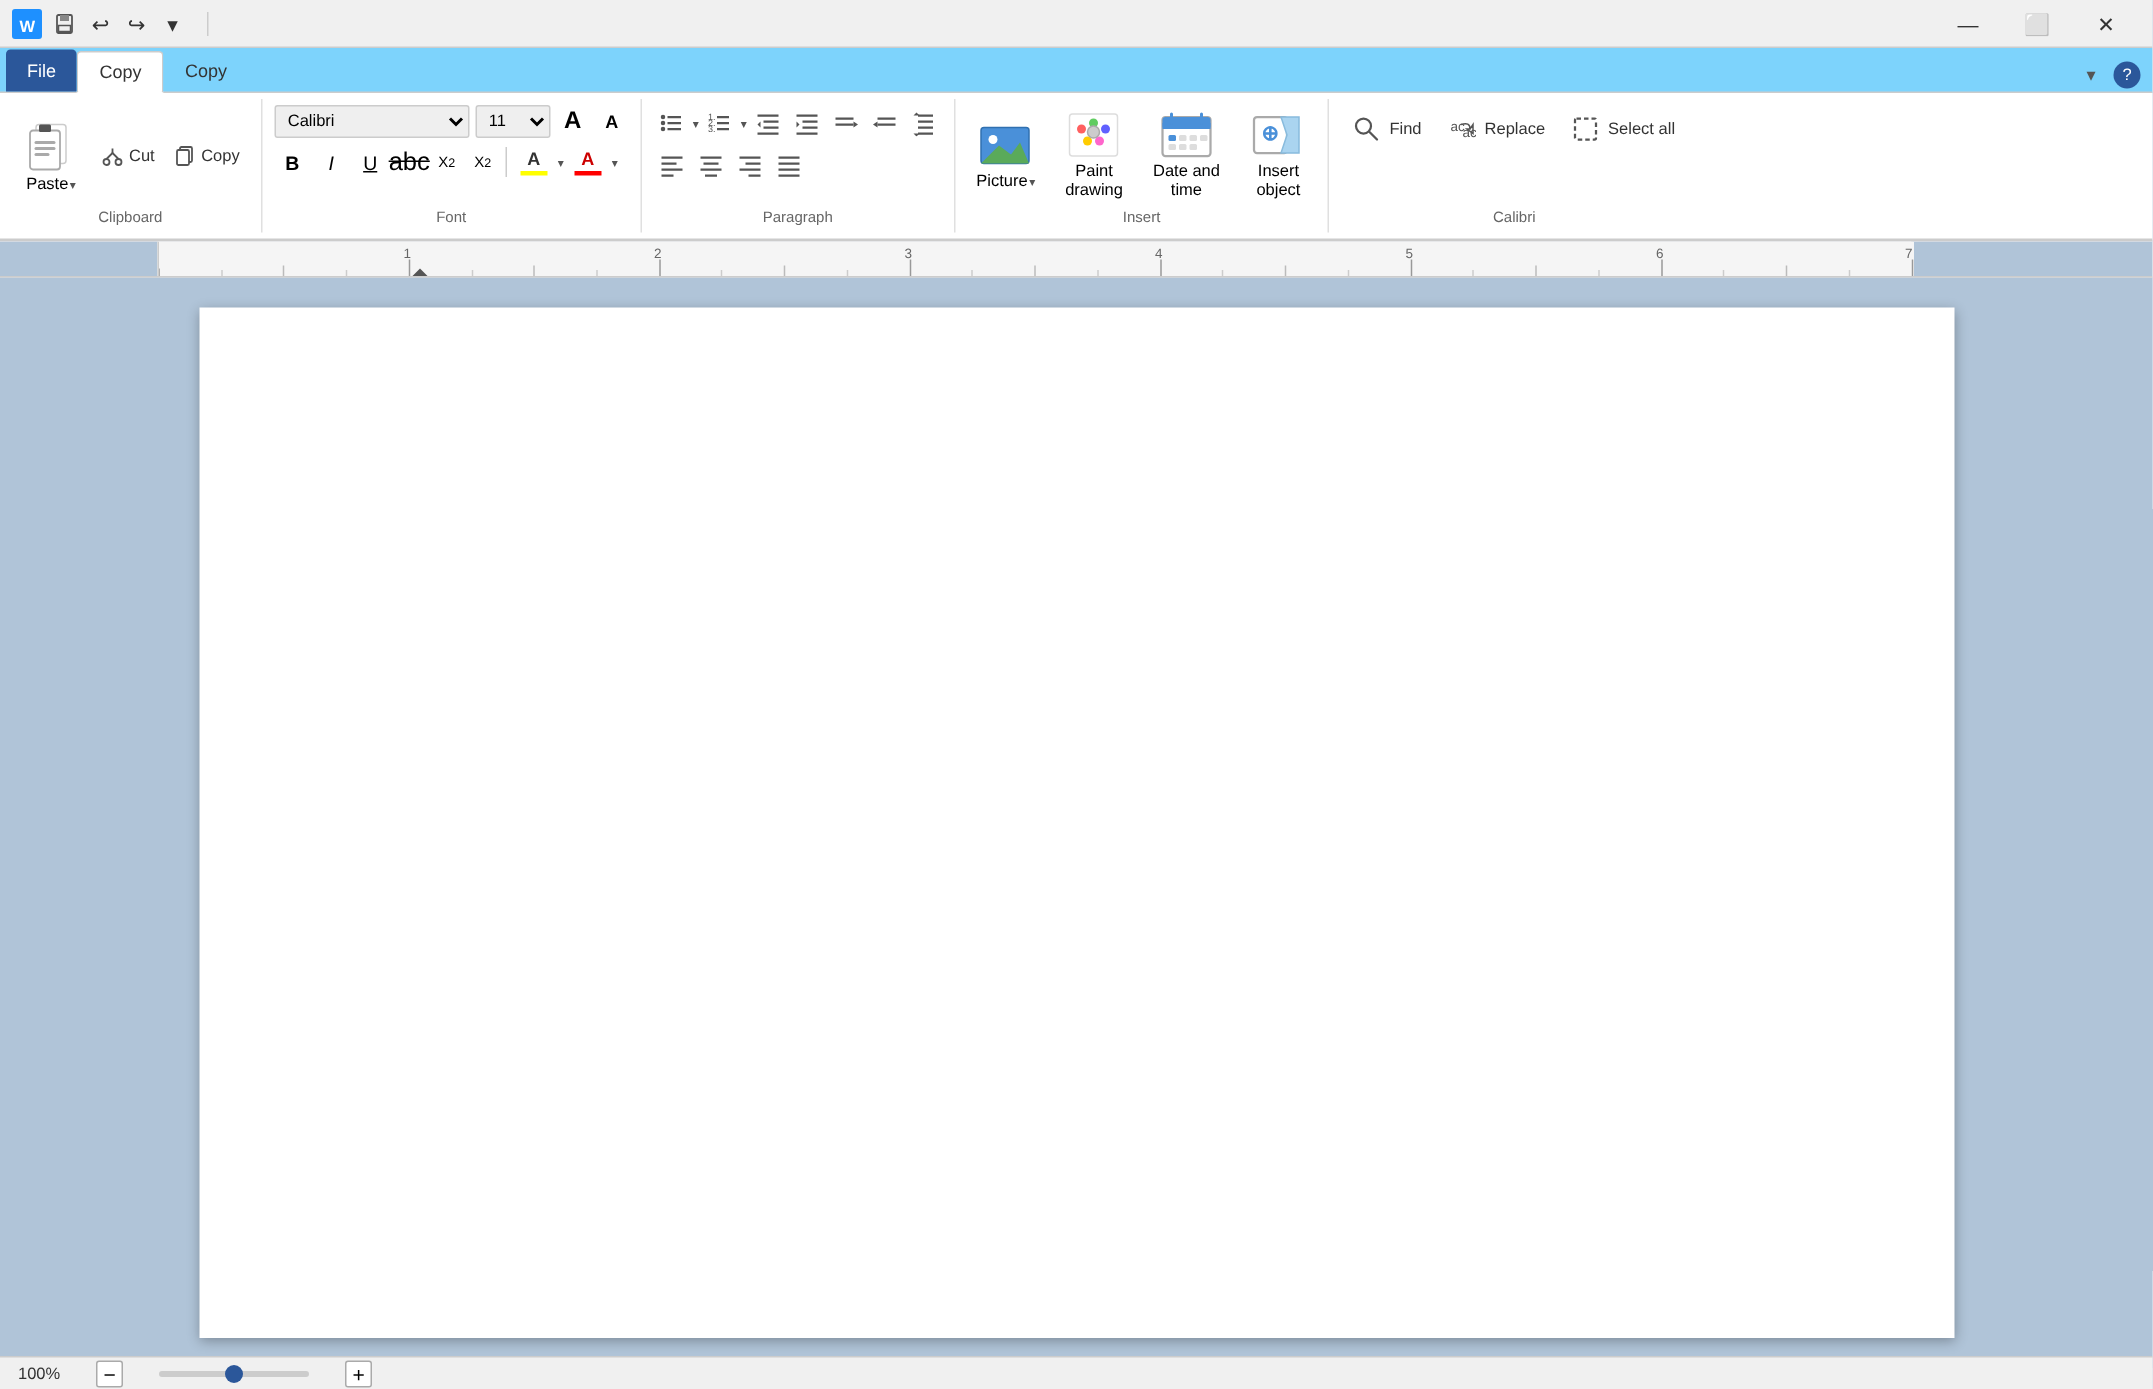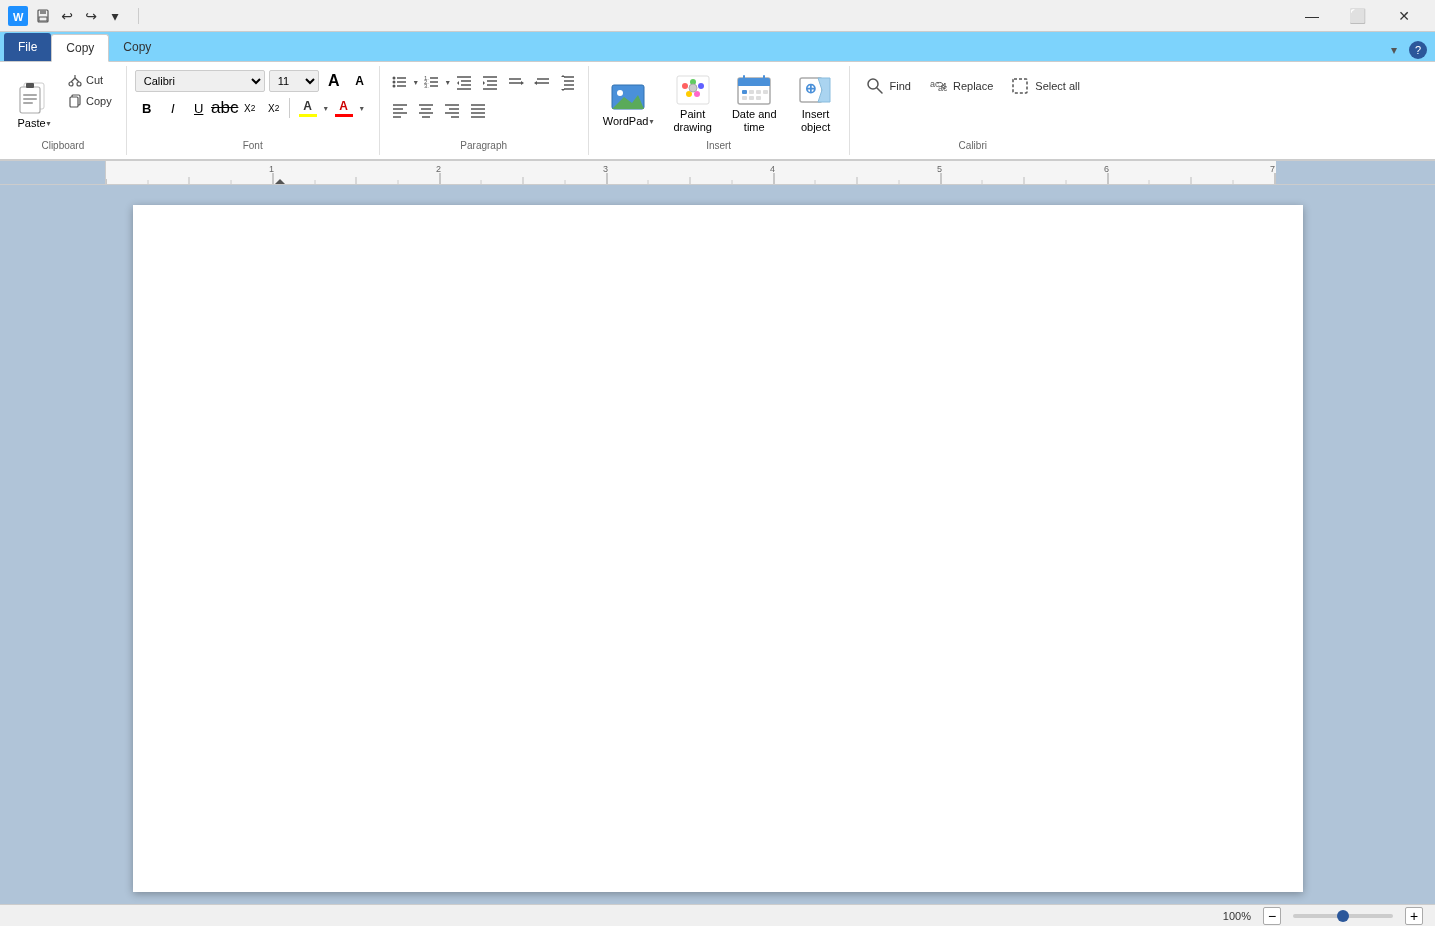--- a/index.html
+++ b/index.html
@@ -147,23 +147,23 @@
       border: none;
       background: transparent;
       cursor: pointer;
       padding: 2px;
       border-radius: 3px;
       gap: 2px;
     }
 
     .small-btns {
       display: flex;
-      flex-direction: column;
+      flex-direction: row;
       gap: 1px;
-      justify-content: flex-start;
+      justify-content: center;
     }
     .small-ribbon-btn {
       display: flex;
       align-items: center;
       gap: 4px;
       padding: 3px 6px;
       border: none;
       background: transparent;
       cursor: pointer;
       font-size: 11px;
@@ -329,23 +329,23 @@
       position: relative;
     }
 
     
     .status-bar {
       background: #f0f0f0;
       height: 22px;
       border-top: 1px solid #ccc;
       display: flex;
       align-items: center;
-      justify-content: flex-end;
+      justify-content: flex-start;
       padding: 0 12px;
-      gap: 12px;
+      gap: 24px;
       position: absolute;
       bottom: 0;
       width: 100%;
     }
     .zoom-label { font-size: 11px; color: #333; }
     .zoom-minus, .zoom-plus {
       width: 18px; height: 18px;
       border: 1px solid #aaa;
       background: white;
       cursor: pointer;
@@ -612,21 +612,21 @@
     <div class="ribbon-group insert-group">
       <div class="ribbon-group-content">
 
         <button class="insert-btn">
           <svg width="36" height="32" viewBox="0 0 36 32">
             <rect x="2" y="4" width="32" height="24" rx="2" fill="#4a90d9" stroke="#3070b0" stroke-width="1"></rect>
             <circle cx="10" cy="12" r="3" fill="white"></circle>
             <polygon points="2,28 14,16 22,22 28,14 34,28" fill="#5aaa5a"></polygon>
           </svg>
           <div style="display:flex; align-items:center; gap:1px;">
-            <span style="font-size:11px;">WordPad</span>
+            <span style="font-size:11px;">Picture</span>
             <span class="dropdown-arrow">▾</span>
           </div>
         </button>
 
         <button class="insert-btn">
           <svg width="36" height="32" viewBox="0 0 36 32">
             <rect x="2" y="2" width="32" height="28" rx="2" fill="white" stroke="#ddd" stroke-width="1"></rect>
             <circle cx="10" cy="12" r="3" fill="#ff6060"></circle>
             <circle cx="18" cy="8" r="3" fill="#60cc60"></circle>
             <circle cx="26" cy="12" r="3" fill="#6060ff"></circle>

